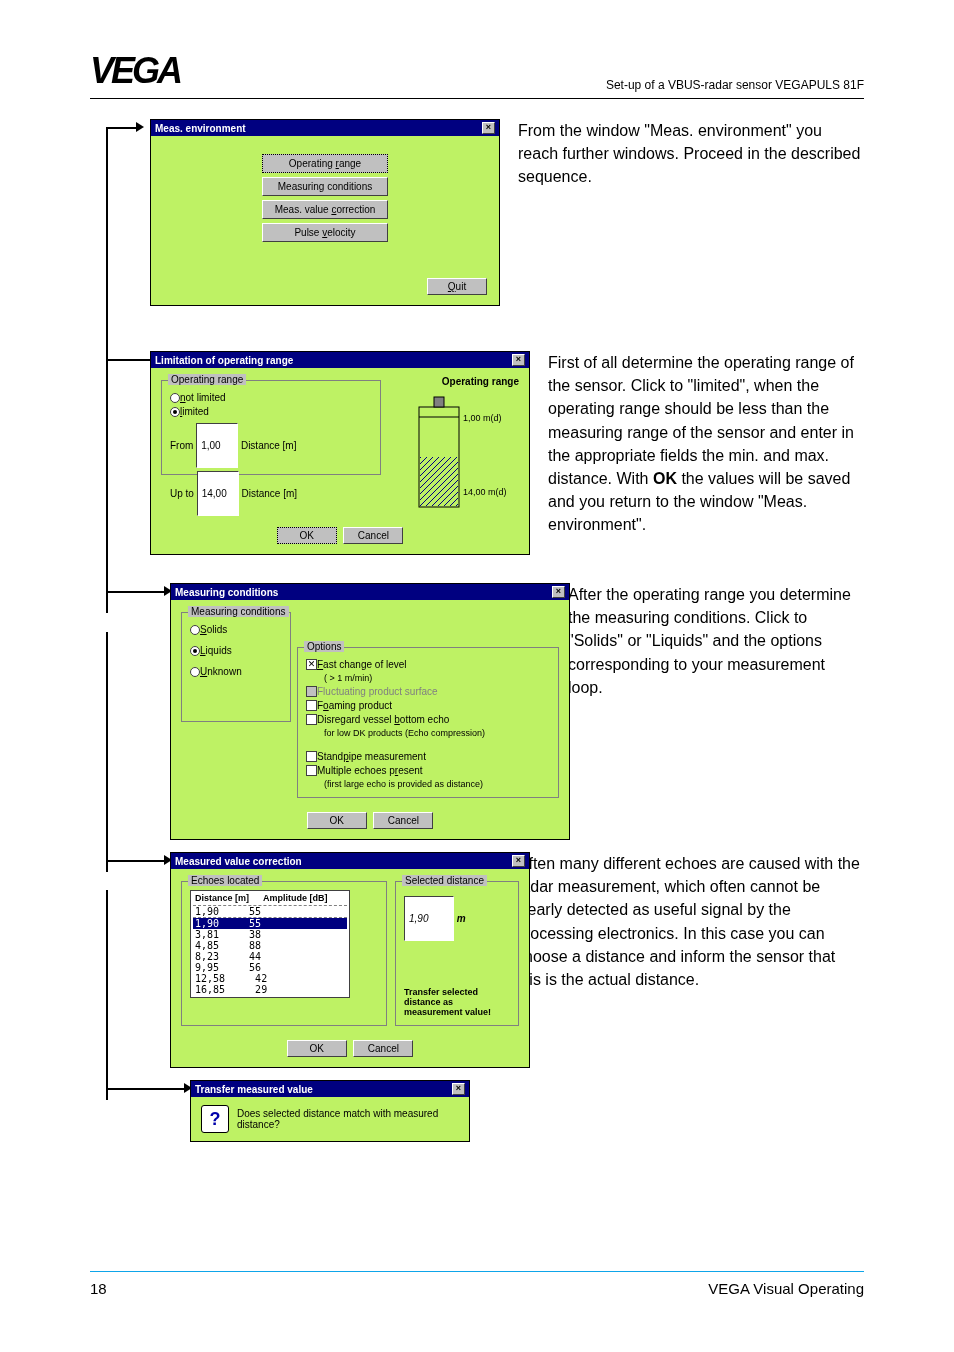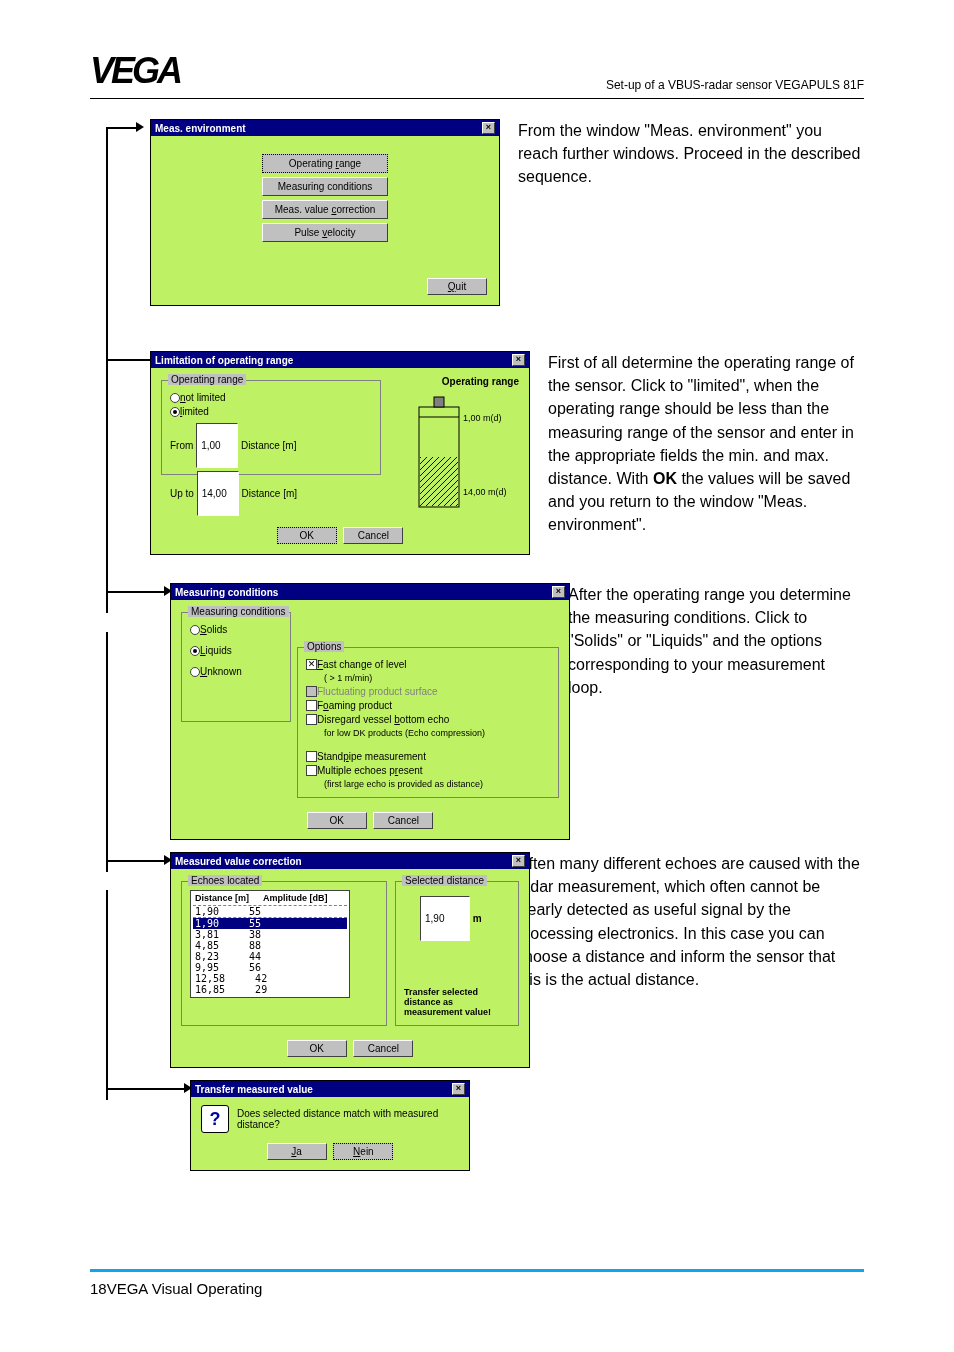--- a/index.html
+++ b/index.html
@@ -20,21 +20,21 @@
   .btn-wide { min-width: 120px; display:block; margin: 4px auto; padding: 3px 12px; }
   .groupbox { border: 1px solid #808080; padding: 8px 8px 8px 8px; margin: 4px 0; position: relative; }
   .groupbox-title { position: absolute; top: -7px; left: 6px; background: #c0c0c0; padding: 0 3px; font-size: 10px; }
   .radio, .check { font-size: 10px; margin: 3px 0; display: flex; align-items: center; gap: 0; }
   .radio-dot { width: 10px; height: 10px; border: 1px solid #404040; border-radius: 50%; background: #fff; display: inline-flex; align-items:center; justify-content:center; flex-shrink:0; }
   .radio-dot.sel::after { content:''; width:4px; height:4px; background:#000; border-radius:50%; }
   .check-box { width: 11px; height: 11px; border: 1px solid #404040; background: #fff; display: inline-flex; align-items:center; justify-content:center; flex-shrink:0; font-size:9px; line-height:9px; }
   .txt-input { background: #fff; border: 1px solid #404040; border-right-color:#fff; border-bottom-color:#fff; padding: 16px 4px; font-size: 10px; width: 42px; display:inline-block; }
   .desc { font-size: 16px; line-height: 1.45; padding-left: 18px; }
   .desc b { font-weight: bold; }
-  .footer { position: absolute; bottom: 55px; left: 90px; right: 90px; display:flex; border-top: 3px solid #0ea5e9; padding-top: 8px; font-size: 15px; }
+  .footer { position: absolute; bottom: 55px; left: 90px; right: 90px; display:flex; justify-content:space-between; border-top: 1px solid #0ea5e9; padding-top: 8px; font-size: 15px; }
   .underline { text-decoration: underline; }
   .echo-list { background:#fff; border:1px solid #404040; font-family: monospace; font-size:10px; padding:2px; width: 160px; }
   .echo-list .hdr { font-family: 'MS Sans Serif', sans-serif; font-weight:bold; font-size:9px; display:flex; gap: 14px; padding: 0 2px 2px 2px; border-bottom:1px dashed #808080;}
   .echo-row { display:flex; gap: 30px; padding: 0 2px; }
   .echo-row.sel { background:#000080; color:#fff; }
   .dotted-focus { border: 1px dotted #000; }
   .tank-svg { display:block; }
   .sub { font-size:9px; margin-left: 18px; color:#000; }
   .disabled { color: #808080; }
   .q-icon { width:28px; height:28px; border:1px solid #000; border-radius:3px; background:#fff; display:flex; align-items:center; justify-content:center; font-weight:bold; color:#0000aa; font-size:18px; flex-shrink:0;}
@@ -246,21 +246,21 @@
                   <span>42</span>
                 </div>
               <div class="echo-row">
                   <span>16,85</span>
                   <span>29</span>
                 </div>
             </div>
           </div>
           <div class="groupbox" style="flex:1;">
             <div class="groupbox-title">Selected distance</div>
-            <div style="margin:6px 16px;">
+            <div style="margin:6px 0;font-style:italic;">
               <span class="txt-input" style="width:50px;">1,90</span>
               <span style="font-weight:bold;">m</span>
             </div>
             <div style="height:40px;"></div>
             <div style="font-size:9px; font-weight:bold;">Transfer selected distance as measurement value!</div>
           </div>
         </div>
         <div style="text-align:center; padding-bottom:8px;">
           <span class="btn">OK</span>
           <span class="btn">Cancel</span>
@@ -280,24 +280,20 @@
       <div class="dialog" style="width:280px; margin-left:40px;">
         <div class="dlg-title">
           <span>Transfer measured value</span>
           <span class="dlg-close">×</span>
         </div>
         <div class="dlg-body">
           <div style="display:flex; gap:8px; align-items:center;">
             <div class="q-icon">?</div>
             <div style="font-size:10px;">Does selected distance match with measured distance?</div>
           </div>
-          <div style="text-align:center; margin-top:8px;">
-            <span class="btn"><span class="underline">J</span>a</span>
-            <span class="btn dotted-focus"><span class="underline">N</span>ein</span>
-          </div>
         </div>
       </div>
     </div>
   </div>
 
 </div>
 
 <div class="footer">
   <span>18</span>
   <span>VEGA Visual Operating</span>

